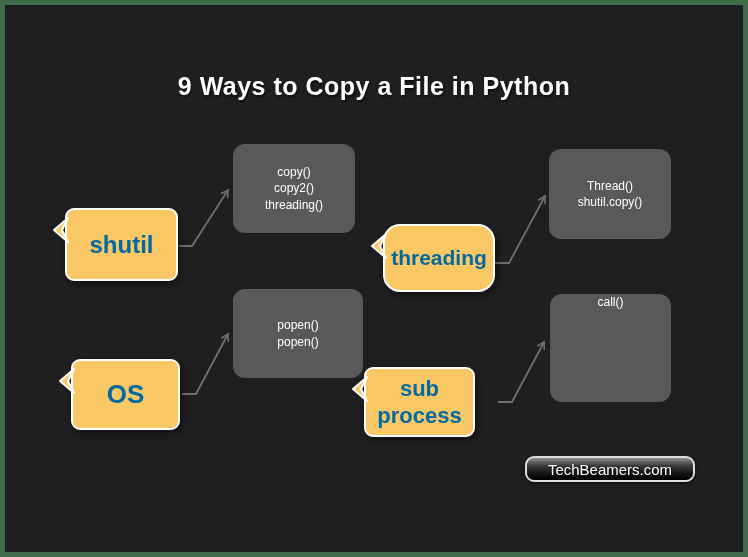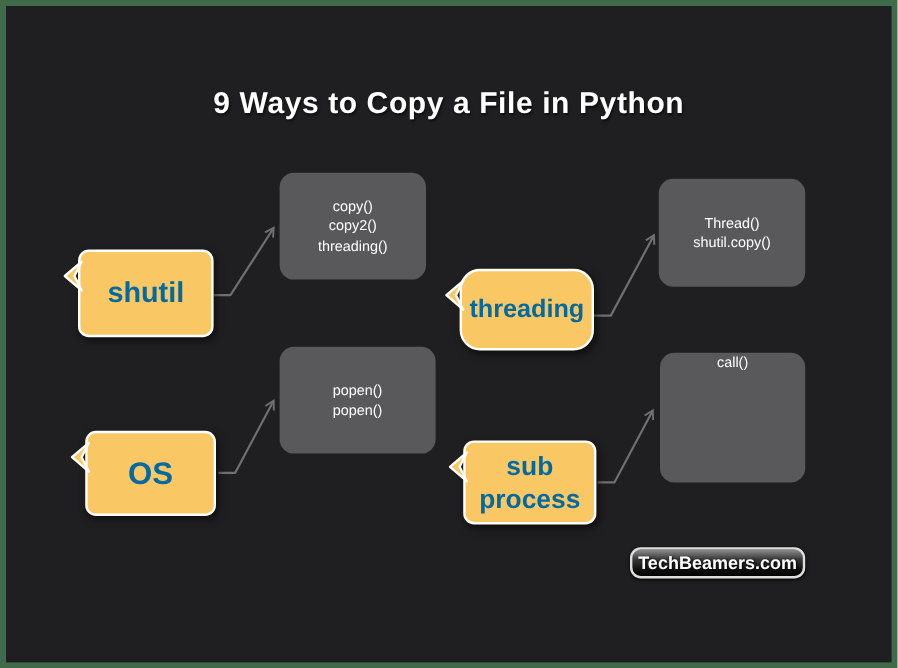--- a/index.html
+++ b/index.html
@@ -53,21 +53,21 @@
     left: -15px;
     top: 6px;
     width: 18px;
     height: 28px;
     overflow: visible;
   }
 
   .mod-shutil     { left: 65px;  top: 208px; width: 113px; height: 73px; font-size: 24px; }
   .mod-threading  { left: 383px; top: 224px; width: 112px; height: 68px; font-size: 21px; border-radius: 17px; }
   .mod-os         { left: 71px;  top: 359px; width: 109px; height: 71px; font-size: 26px; }
-  .mod-subprocess { left: 386px; top: 367px; width: 111px; height: 70px; font-size: 22px; }
+  .mod-subprocess { left: 364px; top: 367px; width: 111px; height: 70px; font-size: 22px; }
 
   .funcs {
     position: absolute;
     background: #59595b;
     border-radius: 12px;
     color: #ffffff;
     font-size: 12px;
     line-height: 1.35;
     display: flex;
     flex-direction: column;
@@ -86,28 +86,28 @@
     left: 0; top: 0;
     width: 748px;
     height: 557px;
     pointer-events: none;
   }
 
   .badge {
     position: absolute;
     left: 525px;
     top: 456px;
-    width: 146px;
+    width: 170px;
     height: 26px;
     border: 2px solid #dedede;
     border-radius: 9px;
     background: linear-gradient(180deg, #8f8f8f 0%, #3c3c3c 35%, #151515 70%, #000000 100%);
     color: #ffffff;
     font-size: 15px;
-    font-weight: bold;
+    font-weight: normal;
     display: flex;
     align-items: center;
     justify-content: center;
     text-shadow: 1px 1px 2px #000000;
     box-shadow: 0 1px 3px rgba(0,0,0,0.8);
   }
 </style>
 </head>
 <body>
 

